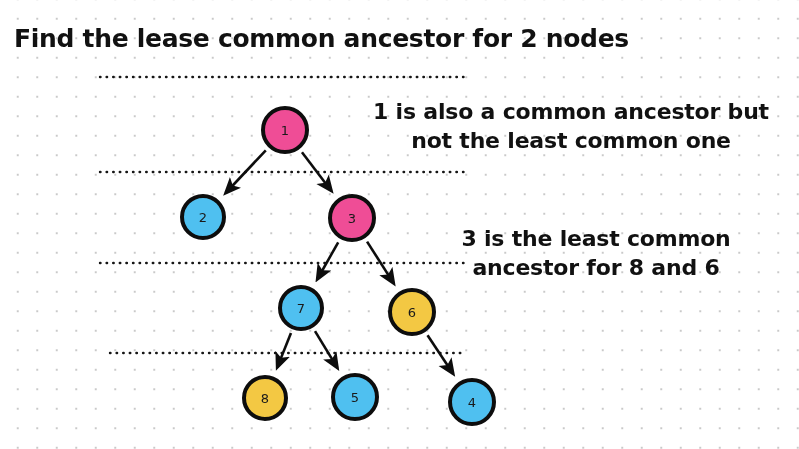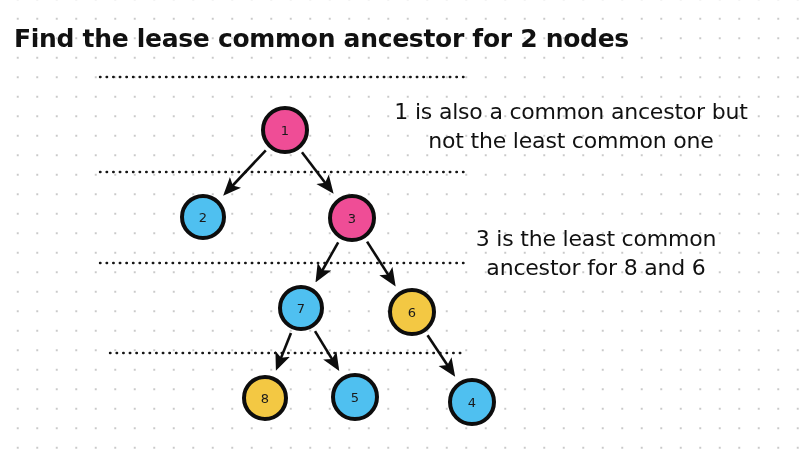--- a/index.html
+++ b/index.html
@@ -32,21 +32,21 @@
     font-weight: bold;
     font-size: 25px;
     letter-spacing: -0.3px;
     color: #111111;
     white-space: nowrap;
     -webkit-font-smoothing: none;
   }
   .annotation {
     position: absolute;
     font-family: "DejaVu Sans", sans-serif;
-    font-weight: normal;
+    font-weight: bold;
     font-size: 22px;
     line-height: 29px;
     color: #111111;
     text-align: center;
     letter-spacing: -0.2px;
     white-space: pre-line;
   }
   #annot-1 {
     left: 345px;
     top: 97px;

